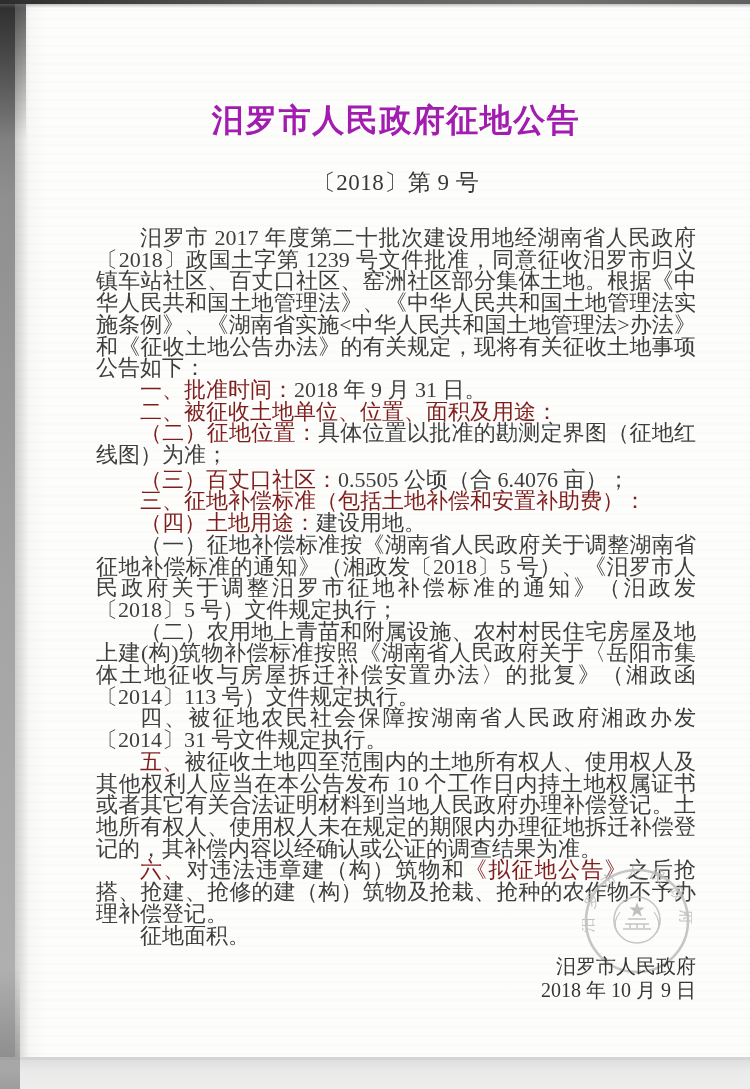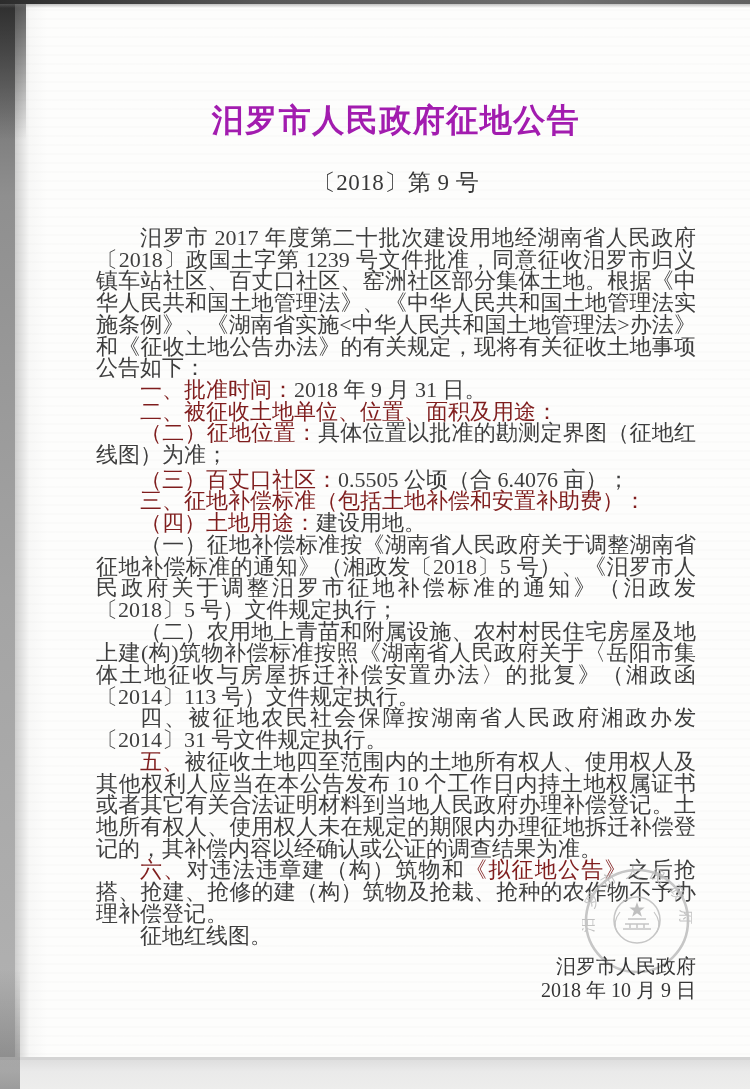--- a/index.html
+++ b/index.html
@@ -85,20 +85,20 @@
         <p class="para"><span class="run b">二、被征收土地单位、位置、面积及用途：</span></p>
         <p class="para"><span class="run b">（二）征地位置：</span><span class="run">具体位置以批准的勘测定界图（征地红线图）为准；</span></p>
         <p class="para gap"><span class="run b">（三）百丈口社区：</span><span class="run">0.5505 公顷（合 6.4076 亩）；</span></p>
         <p class="para"><span class="run b">三、征地补偿标准（包括土地补偿和安置补助费）：</span></p>
         <p class="para"><span class="run b">（四）土地用途：</span><span class="run">建设用地。</span></p>
         <p class="para"><span class="run">（一）征地补偿标准按《湖南省人民政府关于调整湖南省征地补偿标准的通知》（湘政发〔2018〕5 号）、《汨罗市人民政府关于调整汨罗市征地补偿标准的通知》（汨政发〔2018〕5 号）文件规定执行；</span></p>
         <p class="para"><span class="run">（二）农用地上青苗和附属设施、农村村民住宅房屋及地上建(构)筑物补偿标准按照《湖南省人民政府关于〈岳阳市集体土地征收与房屋拆迁补偿安置办法〉的批复》（湘政函〔2014〕113 号）文件规定执行。</span></p>
         <p class="para"><span class="run">四、被征地农民社会保障按湖南省人民政府湘政办发〔2014〕31 号文件规定执行。</span></p>
         <p class="para"><span class="run b">五、</span><span class="run">被征收土地四至范围内的土地所有权人、使用权人及其他权利人应当在本公告发布 10 个工作日内持土地权属证书或者其它有关合法证明材料到当地人民政府办理补偿登记。土地所有权人、使用权人未在规定的期限内办理征地拆迁补偿登记的，其补偿内容以经确认或公证的调查结果为准。</span></p>
         <p class="para"><span class="run b">六、</span><span class="run">对违法违章建（构）筑物和</span><span class="run b">《拟征地公告》</span><span class="run">之后抢搭、抢建、抢修的建（构）筑物及抢栽、抢种的农作物不予办理补偿登记。</span></p>
-        <p class="para"><span class="run">征地红线图。</span></p>
+        <p class="para"><span class="run">征地面积。</span></p>
       </div>
     <div class="signature">
       <div>汨罗市人民政府</div>
       <div>2018 年 10 月 9 日</div>
     </div>
   </div>
 </div>
 
 </body></html>

